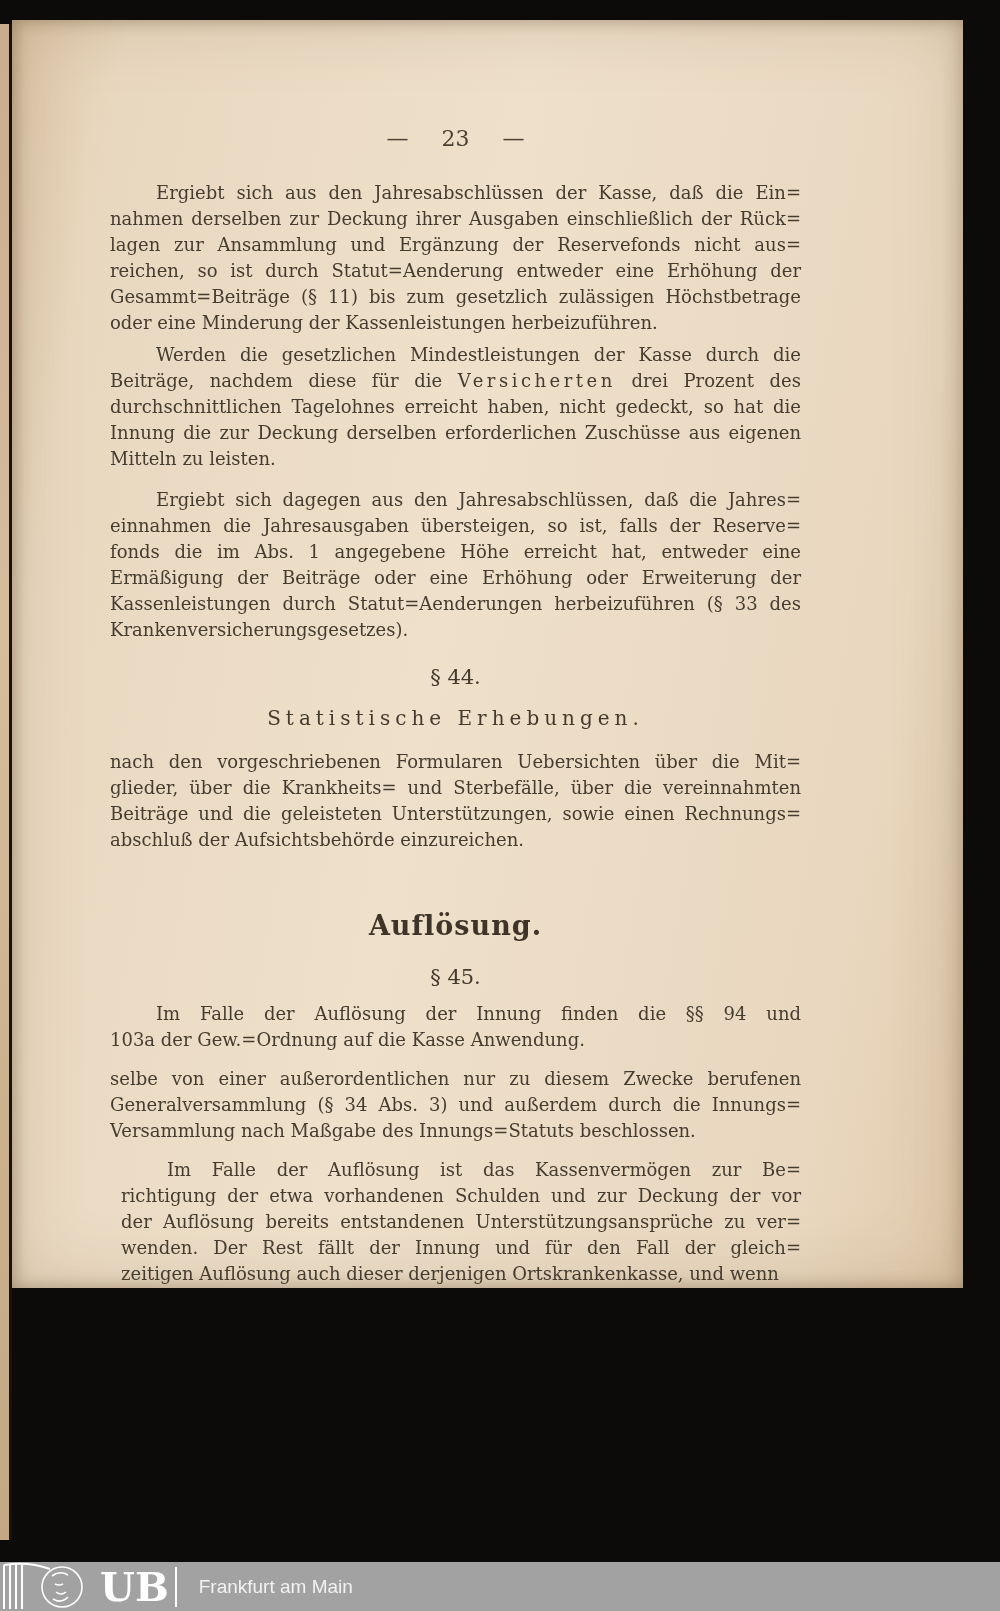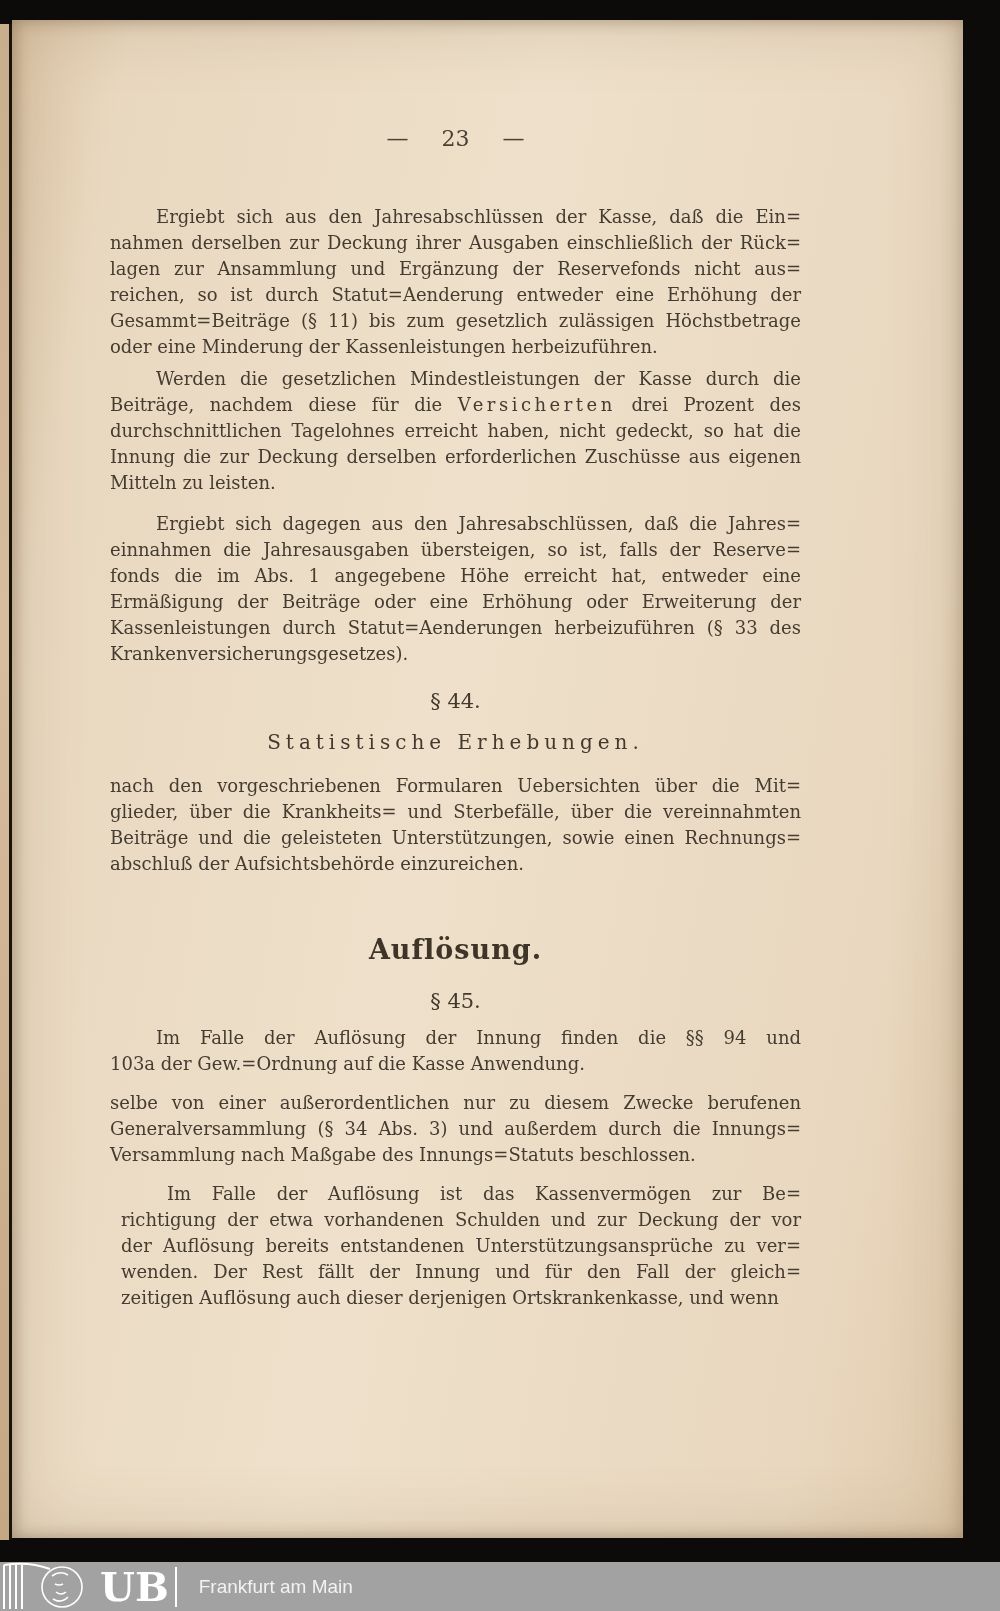--- a/index.html
+++ b/index.html
@@ -4,40 +4,40 @@
 <style>
   html,body{margin:0;padding:0;background:#0c0b09;width:1000px;height:1611px;overflow:hidden;}
   .scene{position:relative;width:1000px;height:1611px;background:#0c0b09;}
 
   
   .gutter-edge{position:absolute;left:0;top:24px;width:9px;height:1516px;
     background:linear-gradient(180deg,#c9ae8d 0%,#d6bd9e 40%,#c4a783 100%);
     border-right:3px solid #1a130b;}
 
   
-  .page{position:absolute;left:12px;top:20px;width:951px;height:1518px;box-sizing:border-box;
+  .page{position:absolute;left:12px;top:20px;width:951px;height:1268px;box-sizing:border-box;
     padding:106px 162px 0 98px;
     background:linear-gradient(100deg,#ddc6a7 0%,#e9d8c0 10%,#eee0ca 45%,#e9d7bf 85%,#e0caab 100%);
     box-shadow:inset 0 0 70px rgba(120,90,55,.22), inset -6px 0 18px rgba(90,65,40,.18), inset 5px 0 14px rgba(90,65,40,.25);
     color:#453c30;font-family:"DejaVu Serif",serif;font-size:18px;}
 
   .page-number{height:26px;line-height:26px;text-align:center;font-size:22px;word-spacing:26px;color:#4a4134;}
 
   .para{line-height:26px;}
   .line{text-align:justify;text-align-last:justify;white-space:normal;}
   .line.last{text-align-last:left;}
   .line.first{padding-left:46px;}
   .emph{letter-spacing:3.5px;}
 
   h2,h3{margin:0;font-weight:normal;text-align:center;color:#43392c;}
   .section-num{font-size:21px;line-height:26px;}
   .section-title{font-size:20px;line-height:26px;letter-spacing:5px;}
   .chapter-title{font-size:27px;line-height:30px;font-weight:700;letter-spacing:1px;color:#3e3427;}
 
-  [data-name="paragraph-jahresabschluss-deficit"]{margin-top:52px;}
+  [data-name="paragraph-jahresabschluss-deficit"]{margin-top:28px;}
   [data-name="paragraph-mindestleistungen"]{margin-top:6px;}
   [data-name="paragraph-ueberschuss"]{margin-top:15px;}
   [data-name="section-44-number"]{margin-top:21px;}
   [data-name="section-44-title"]{margin-top:15px;}
   [data-name="paragraph-statistik-pflicht"]{margin-top:18px;}
   [data-name="chapter-aufloesung-title"]{margin-top:58px;}
   [data-name="section-45-number"]{margin-top:23px;}
   [data-name="paragraph-aufloesung-gewordnung"]{margin-top:11px;}
   [data-name="paragraph-aufloesung-zulaessig"]{margin-top:13px;}
   [data-name="paragraph-kassenvermoegen"]{margin-top:13px;margin-left:11px;}

